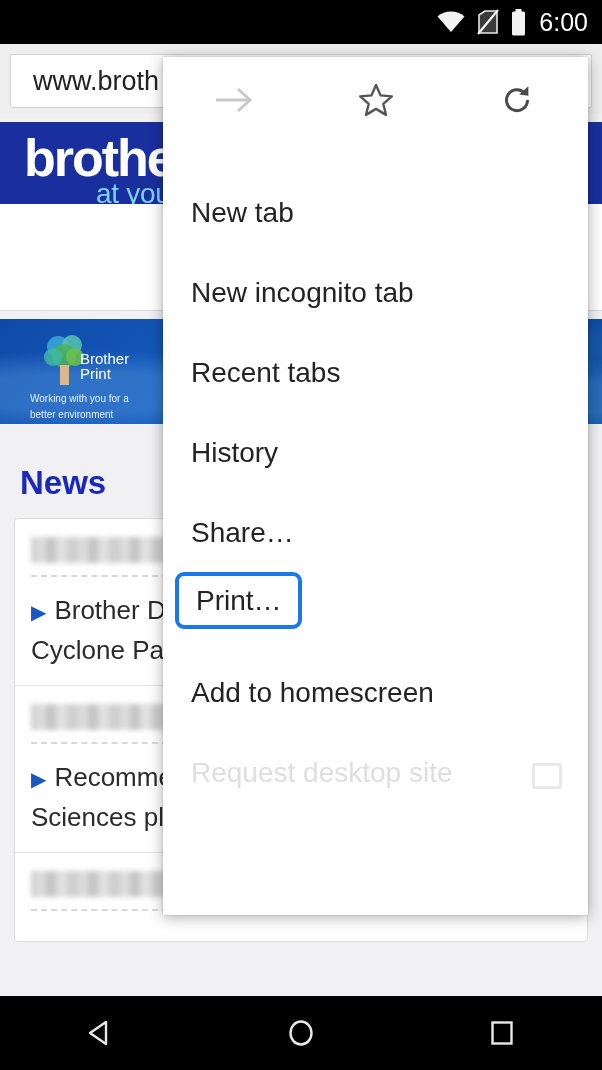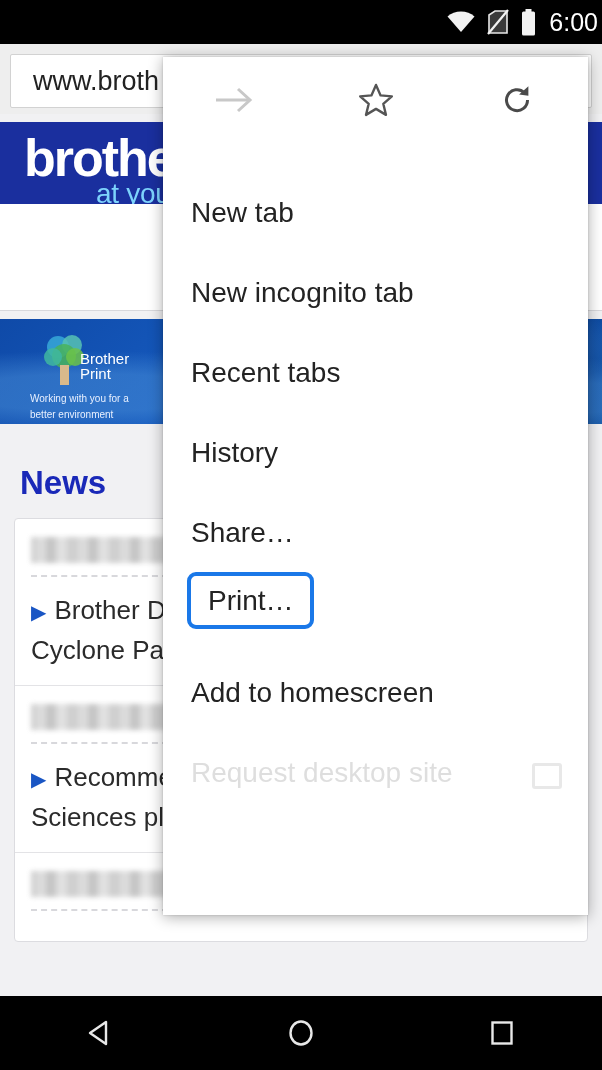--- a/index.html
+++ b/index.html
@@ -24,21 +24,21 @@
 
   
   .statusbar {
     position: absolute;
     left: 0; top: 0;
     width: 602px; height: 44px;
     background: #000000;
     display: flex;
     align-items: center;
     justify-content: flex-end;
-    padding-right: 4px;
+    padding-right: 14px;
     box-sizing: border-box;
   }
   .status-icons {
     display: flex;
     align-items: center;
     gap: 11px;
   }
   .status-clock {
     color: #ffffff;
     font-size: 25px;
@@ -238,21 +238,21 @@
     padding-left: 28px;
     font-size: 28px;
     color: #232323;
     box-sizing: border-box;
     position: relative;
   }
   .menu-item.highlight {
     padding-left: 0;
   }
   .highlight-box {
-    margin-left: 24px;
+    margin-left: 12px;
     border: 4px solid #1a78e8;
     border-radius: 9px;
     height: 57px;
     padding: 0 16px 0 17px;
     display: flex;
     align-items: center;
     box-sizing: border-box;
     background: #ffffff;
   }
   .menu-item.faded {

